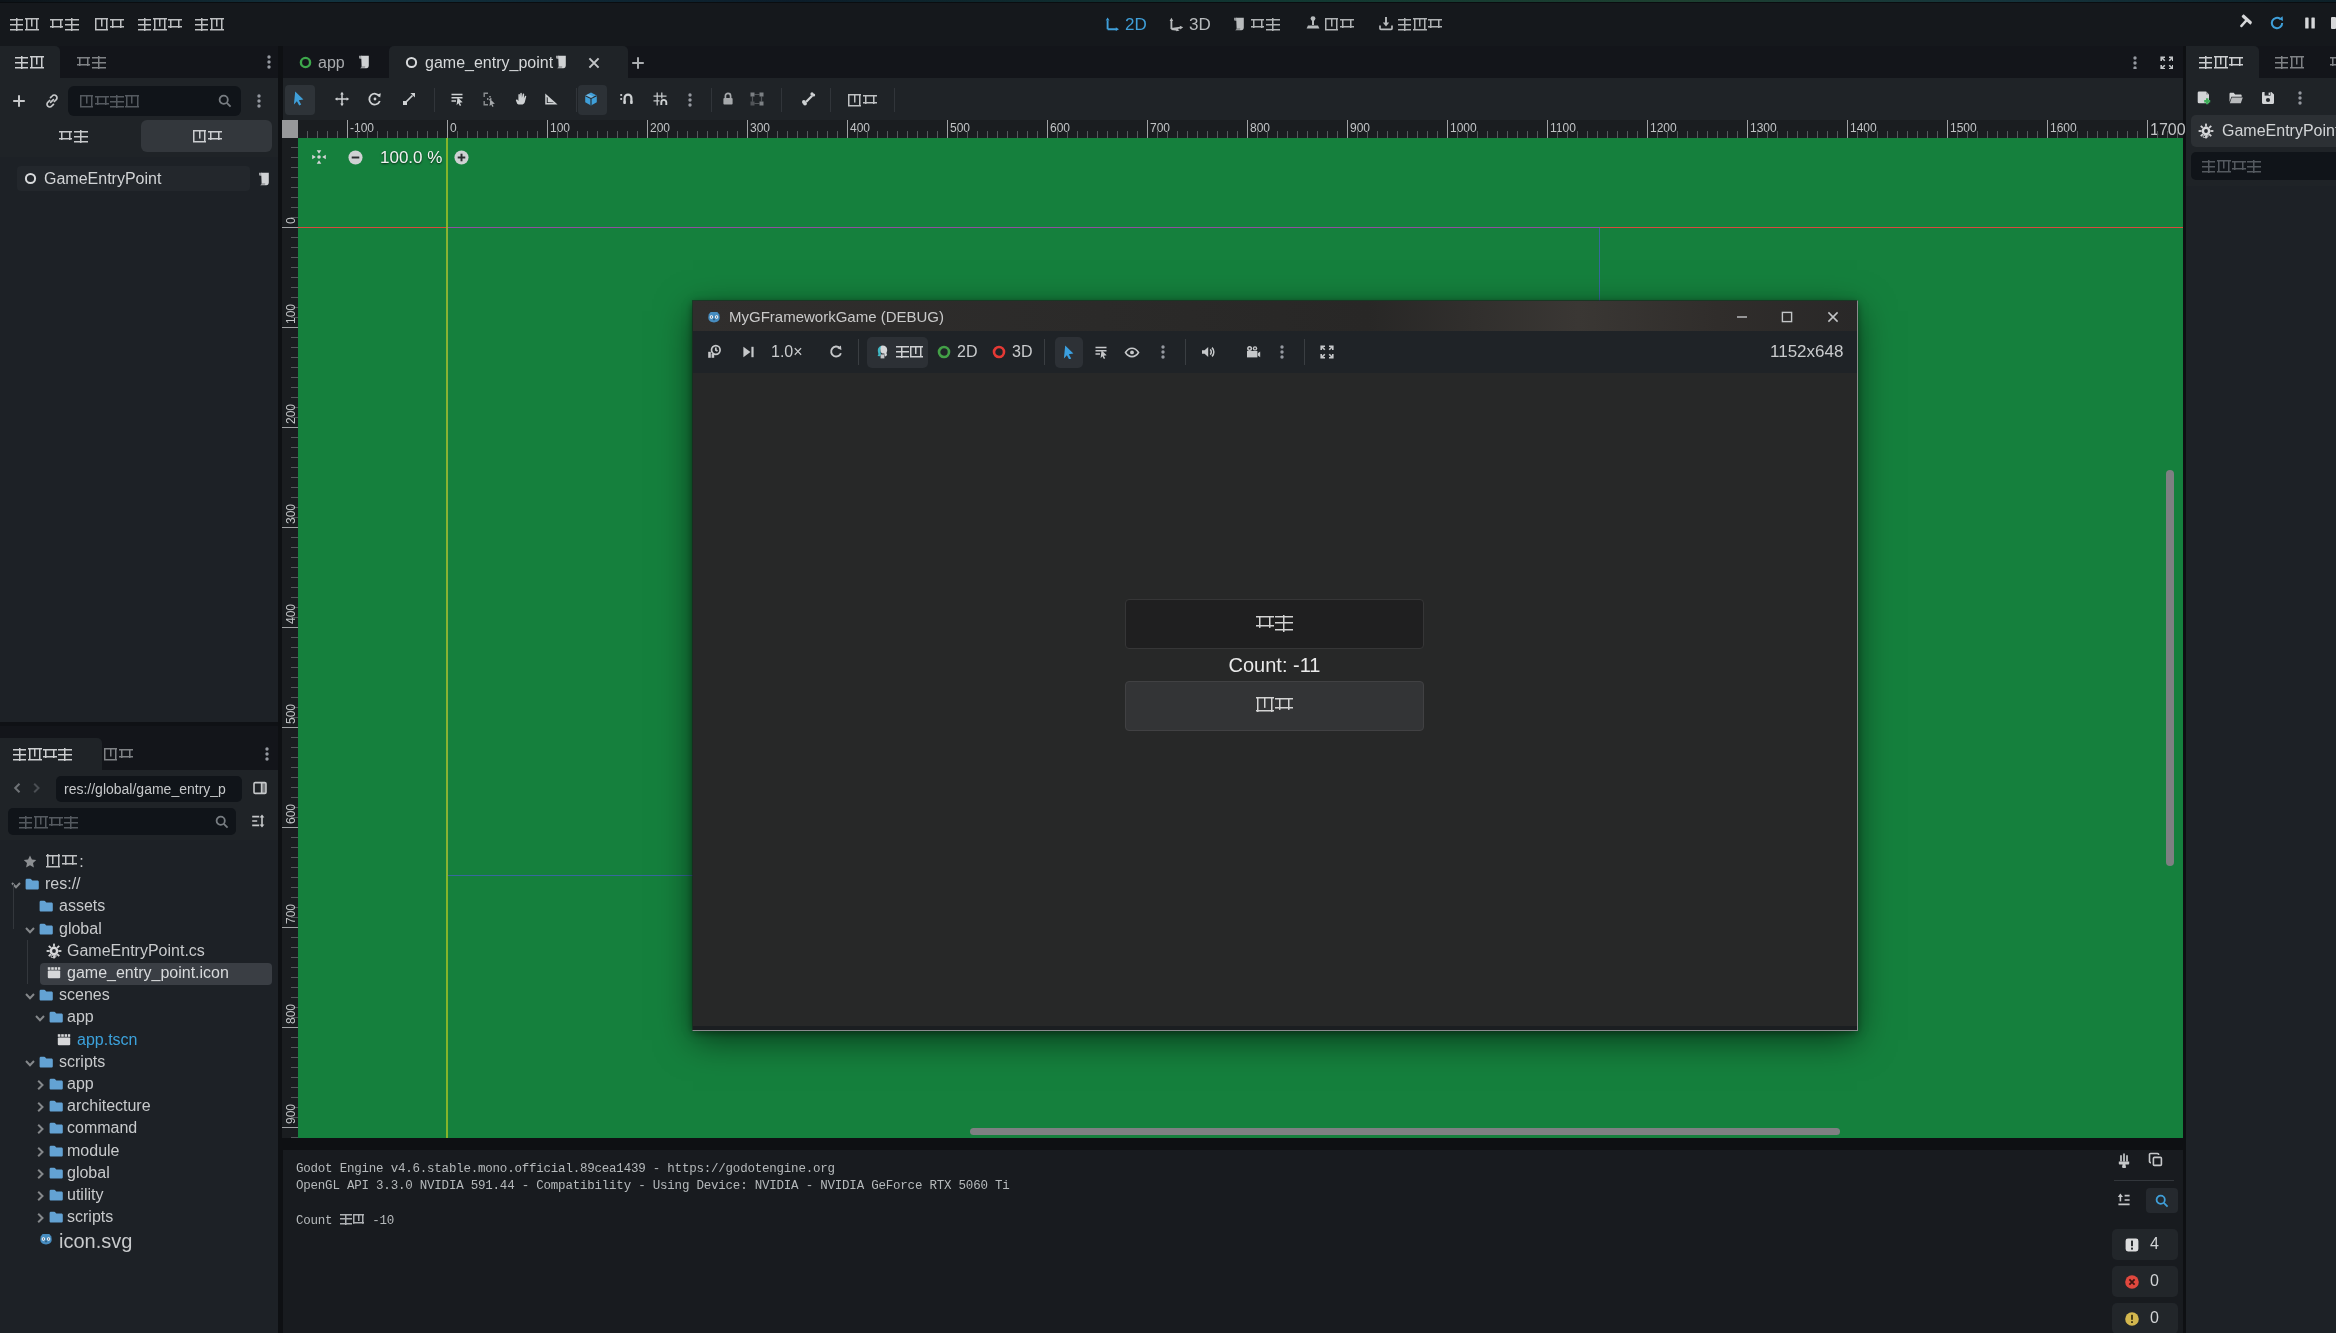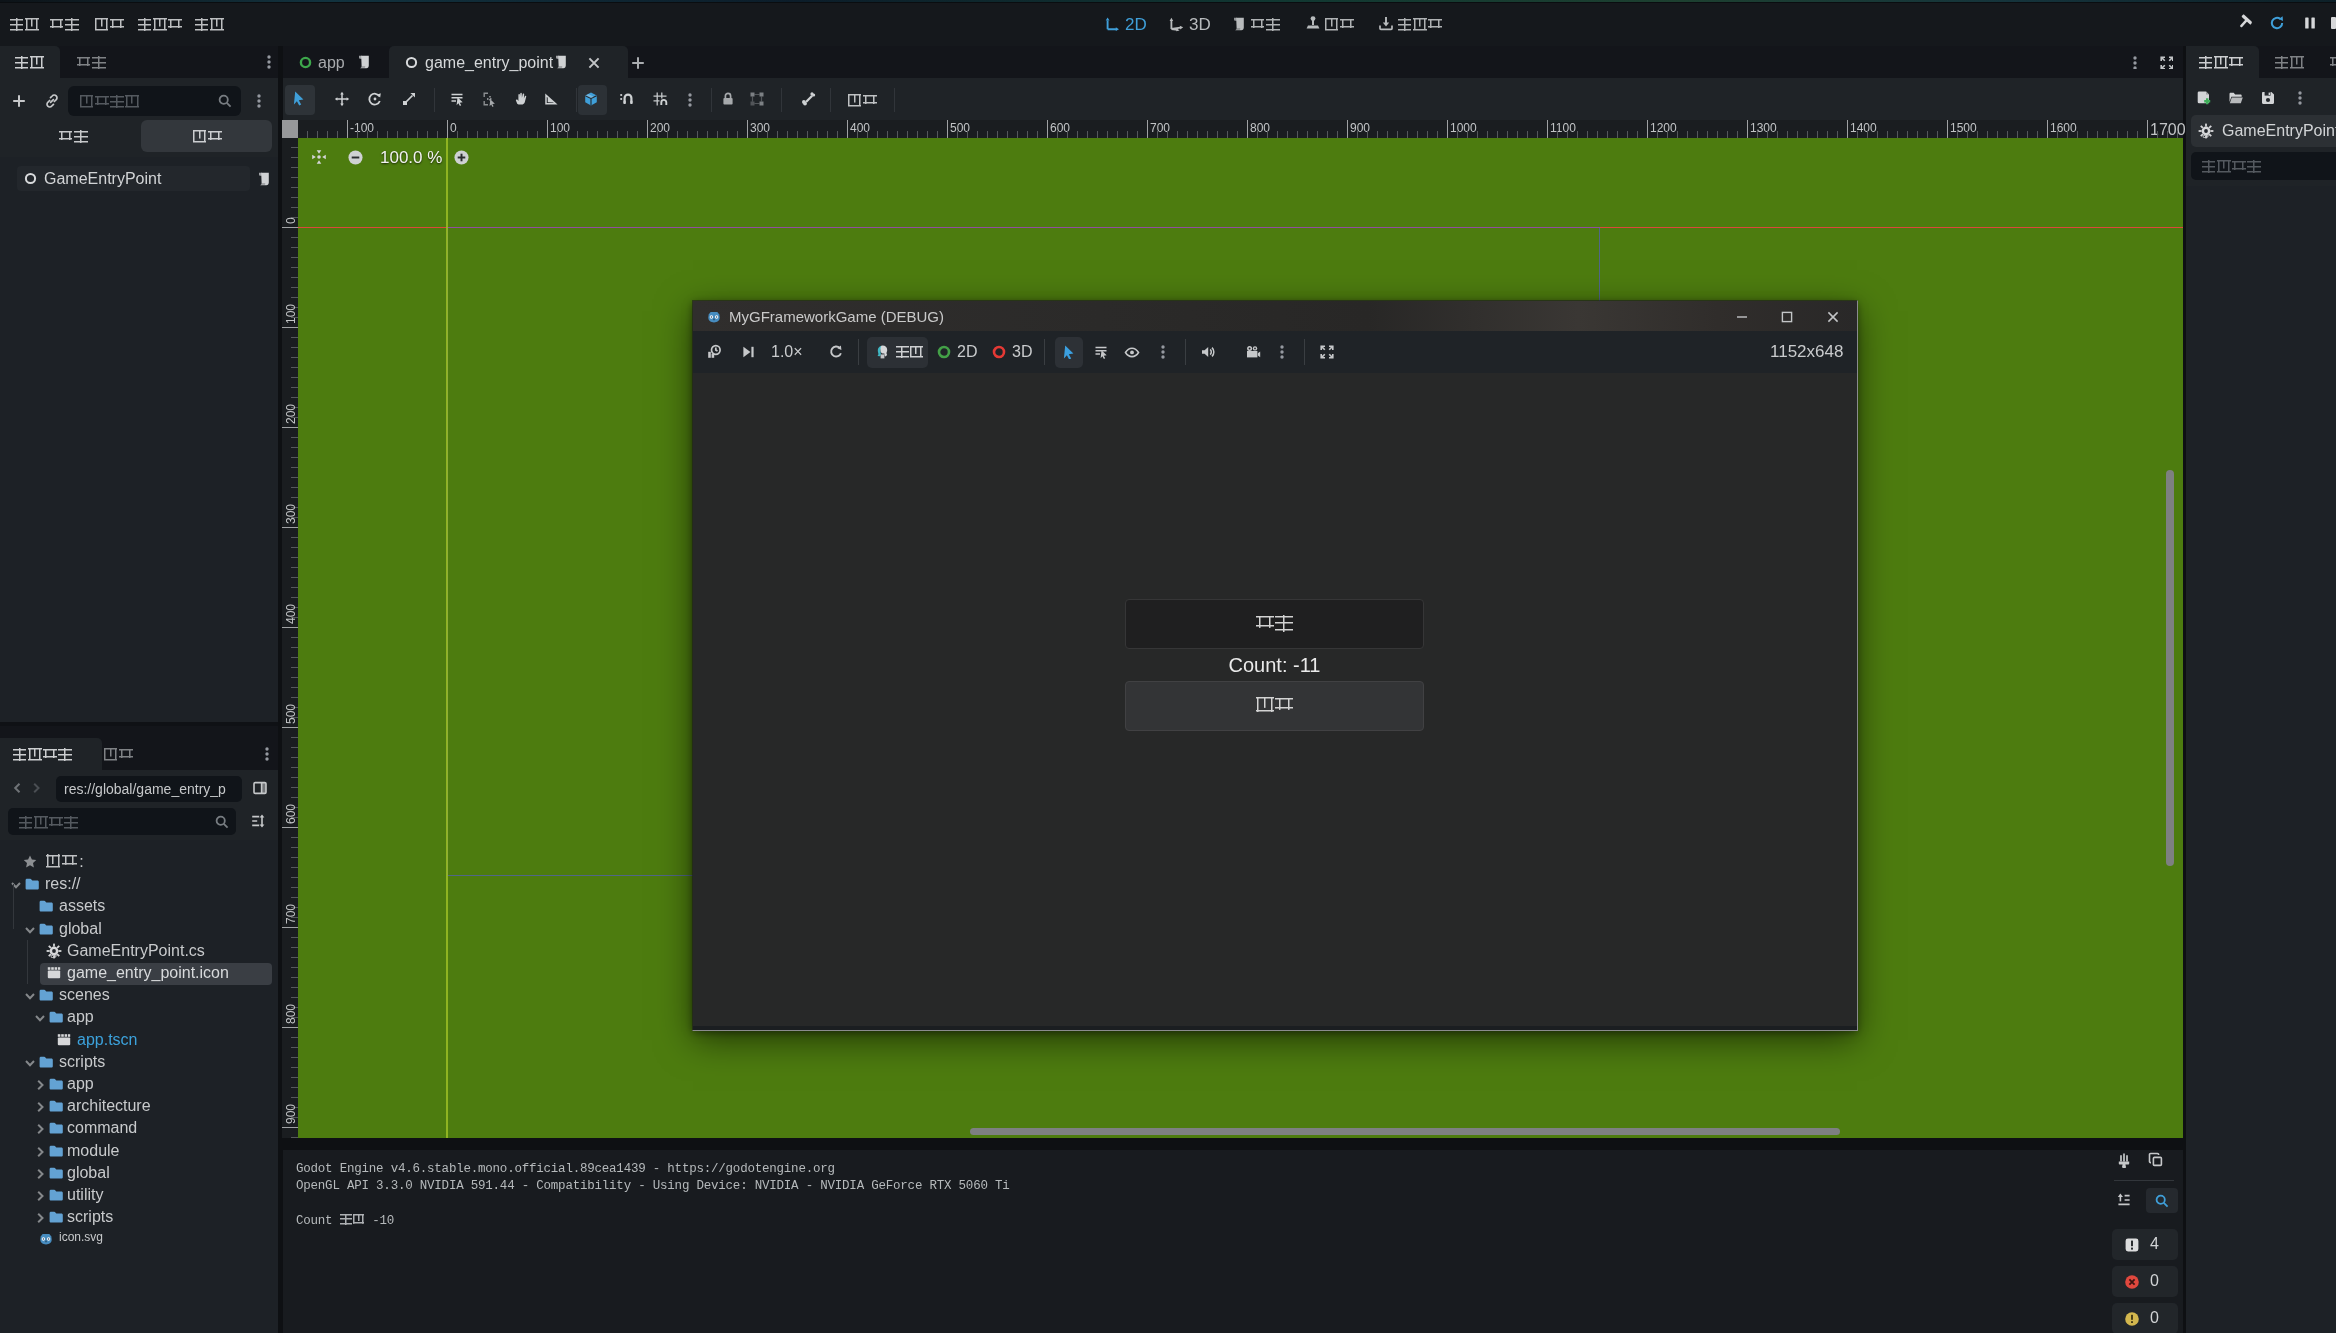--- a/index.html
+++ b/index.html
@@ -301,21 +301,21 @@
   </svg>
 <div class="abs" style="left:67px;top:1208.2px;font-size:16px;color:#c8cacc;white-space:nowrap">scripts</div>
 <svg class="abs" style="left:38px;top:1231.4px" width="16" height="16" viewBox="0 0 16 16">
     <path fill="#478cbf" d="M2.7 5.6L4.6 3h6.8l1.9 2.6.4 3.2c0 2.8-2.5 4.6-5.7 4.6S2.3 11.6 2.3 8.8z"></path>
     <circle cx="5.4" cy="8" r="1.7" fill="#fff"></circle>
     <circle cx="10.6" cy="8" r="1.7" fill="#fff"></circle>
     <circle cx="5.4" cy="8" r="0.8" fill="#2a4a66"></circle>
     <circle cx="10.6" cy="8" r="0.8" fill="#2a4a66"></circle>
     <rect x="7.3" y="9.6" width="1.4" height="1.6" fill="#2a4a66"></rect>
   </svg>
-<div class="abs" style="left:59px;top:1230.4px;font-size:12px;color:#c8cacc;white-space:nowrap">icon.svg</div>
+<div class="abs" style="left:59px;top:1230.4px;font-size:20px;color:#c8cacc;white-space:nowrap">icon.svg</div>
 <div class="abs" style="left:13px;top:884px;width:1px;height:45px;background:#33373c"></div>
 <div class="abs" style="left:27px;top:940px;width:1px;height:44px;background:#33373c"></div>
 <div class="abs" style="left:278px;top:46px;width:5px;height:1287px;background:#0e1013"></div>
 <div class="abs" style="left:2183px;top:46px;width:3px;height:1287px;background:#0e1013"></div>
 <div class="abs" style="left:2186px;top:46px;width:150px;height:1287px;background:#1f2327"></div>
 <div class="abs" style="left:2186px;top:46px;width:150px;height:32px;background:#13151a"></div>
 <div class="abs" style="left:2186px;top:46px;width:73px;height:32px;background:#1f2327;border-radius:0 5px 0 0"></div>
 <div class="abs" style="left:2198px;top:54px;font-size:15px;color:#d6d8da"><i class="z"></i><i class="zb"></i><i class="zc"></i></div>
 <div class="abs" style="left:2274px;top:54px;font-size:15px;color:#85888b"><i class="z"></i><i class="zb"></i></div>
 <div class="abs" style="left:2329px;top:54px;font-size:15px;color:#85888b"><i class="zc"></i></div>
@@ -819,21 +819,21 @@
 <div class="abs" style="left:291px;top:1057px;width:7px;height:1px;background:#55585c"></div>
 <div class="abs" style="left:291px;top:1067px;width:7px;height:1px;background:#55585c"></div>
 <div class="abs" style="left:291px;top:1077px;width:7px;height:1px;background:#55585c"></div>
 <div class="abs" style="left:291px;top:1087px;width:7px;height:1px;background:#55585c"></div>
 <div class="abs" style="left:291px;top:1097px;width:7px;height:1px;background:#55585c"></div>
 <div class="abs" style="left:291px;top:1107px;width:7px;height:1px;background:#55585c"></div>
 <div class="abs" style="left:291px;top:1117px;width:7px;height:1px;background:#55585c"></div>
 <div class="abs" style="left:282px;top:1127px;width:16px;height:1px;background:#9fa1a3"></div>
 <div class="abs" style="left:284px;top:1124px;font-size:12px;color:#c2c4c6;transform:rotate(-90deg);transform-origin:0 0;white-space:nowrap">900</div>
 <div class="abs" style="left:291px;top:1137px;width:7px;height:1px;background:#55585c"></div>
-<div class="abs" style="left:298px;top:138px;width:1885px;height:1000px;background:#4d7c0f;overflow:hidden">
+<div class="abs" style="left:298px;top:138px;width:1885px;height:1000px;background:#15803d;overflow:hidden">
 <div class="abs" style="left:0px;top:88.5px;width:1885px;height:1.5px;background:rgba(228,70,62,0.95)"></div>
 <div class="abs" style="left:148.5px;top:88.5px;width:1153.5px;height:649.5px;border:1.5px solid rgba(84,84,238,0.55)"></div>
 <div class="abs" style="left:148px;top:0px;width:1.5px;height:1000px;background:rgba(160,192,38,0.8)"></div>
 <svg class="abs" style="left:13px;top:11px" width="16" height="16" viewBox="0 0 16 16">
       <g fill="#d4d5d7">
         <circle cx="8" cy="8" r="1.8"></circle>
         <path d="M1.2 5.7v4.6L4.8 8zM14.8 5.7v4.6L11.2 8zM5.7 1.2h4.6L8 4.8zM5.7 14.8h4.6L8 11.2z"></path>
       </g>
     </svg>
 <svg class="abs" style="left:50px;top:12px" width="15" height="15" viewBox="0 0 17 17">

